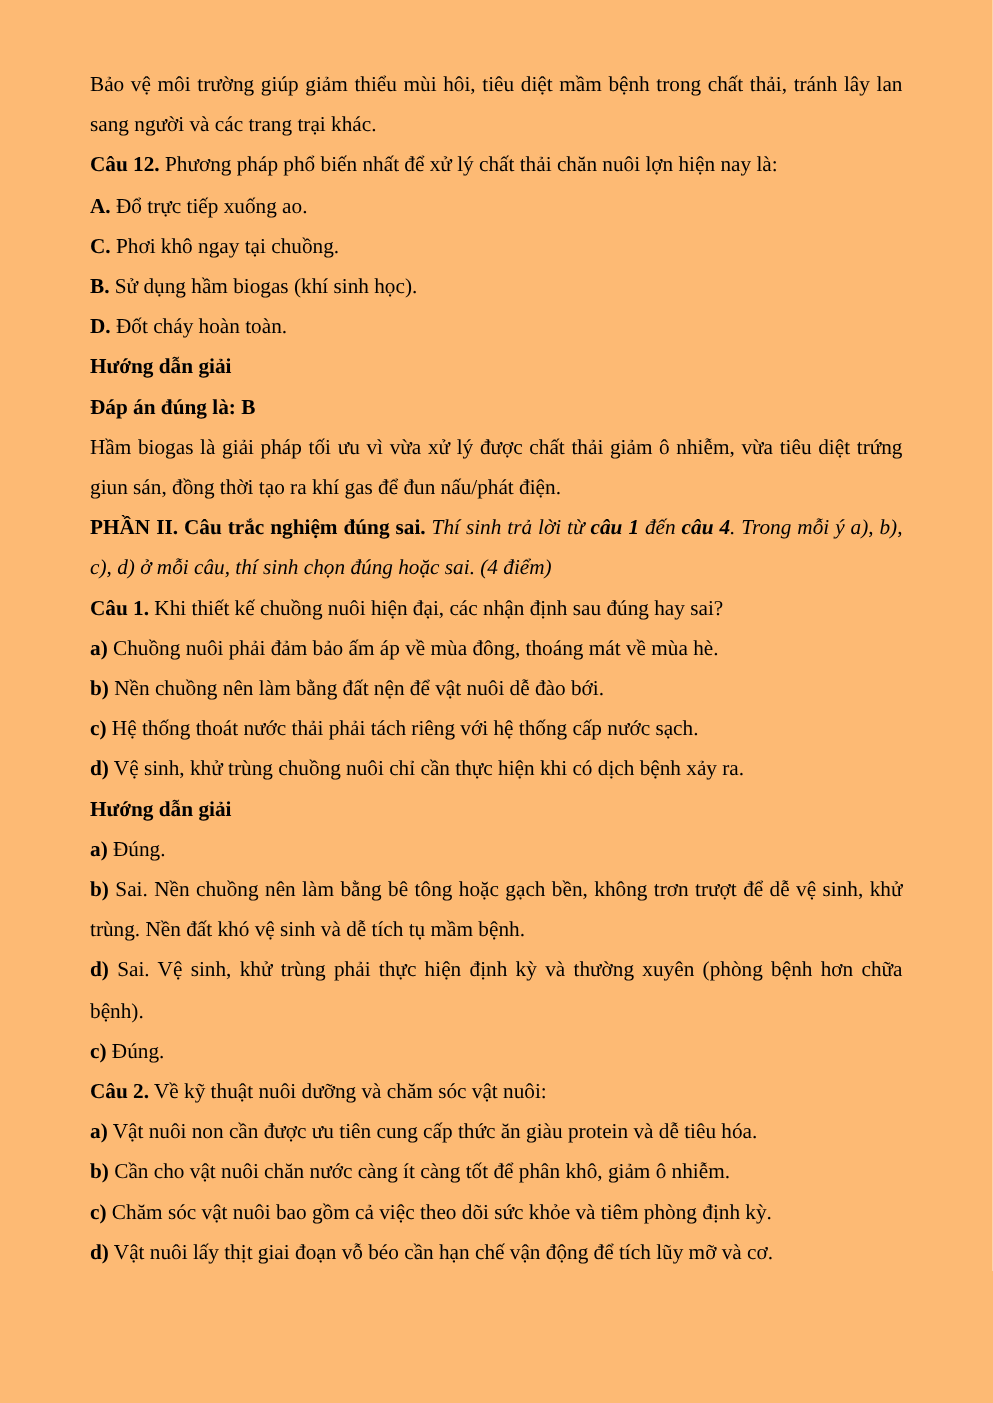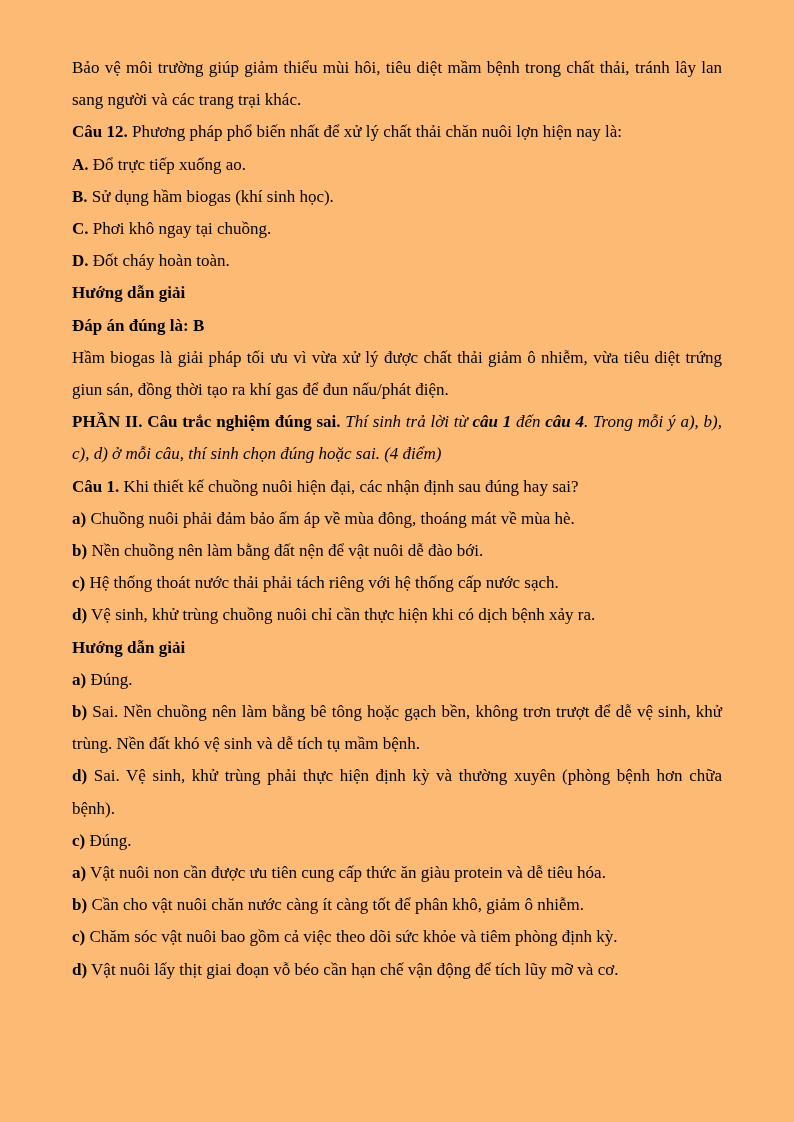--- a/index.html
+++ b/index.html
@@ -37,35 +37,36 @@
   .run.bold-italic { font-weight: bold;   font-style: italic; }
 </style>
 </head>
 <body>
 
 <div class="page">
   <div id="doc-body">
       <p class="para"><span class="run normal">Bảo vệ môi trường giúp giảm thiểu mùi hôi, tiêu diệt mầm bệnh trong chất thải, tránh lây lan sang người và các trang trại khác.</span></p>
       <p class="para"><span class="run bold">Câu 12.</span><span class="run normal"> Phương pháp phổ biến nhất để xử lý chất thải chăn nuôi lợn hiện nay là:</span></p>
       <p class="para"><span class="run bold">A.</span><span class="run normal"> Đổ trực tiếp xuống ao.</span></p>
+      <p class="para"><span class="run bold">C.</span><span class="run normal"> Phơi khô ngay tại chuồng.</span></p>
       <p class="para"><span class="run bold">B.</span><span class="run normal"> Sử dụng hầm biogas (khí sinh học).</span></p>
-      <p class="para"><span class="run bold">C.</span><span class="run normal"> Phơi khô ngay tại chuồng.</span></p>
       <p class="para"><span class="run bold">D.</span><span class="run normal"> Đốt cháy hoàn toàn.</span></p>
       <p class="para"><span class="run bold">Hướng dẫn giải</span></p>
       <p class="para"><span class="run bold">Đáp án đúng là: B</span></p>
       <p class="para"><span class="run normal">Hầm biogas là giải pháp tối ưu vì vừa xử lý được chất thải giảm ô nhiễm, vừa tiêu diệt trứng giun sán, đồng thời tạo ra khí gas để đun nấu/phát điện.</span></p>
       <p class="para"><span class="run bold">PHẦN II. Câu trắc nghiệm đúng sai.</span><span class="run italic"> Thí sinh trả lời từ </span><span class="run bold-italic">câu 1</span><span class="run italic"> đến </span><span class="run bold-italic">câu 4</span><span class="run italic">. Trong mỗi ý a), b), c), d) ở mỗi câu, thí sinh chọn đúng hoặc sai. (4 điểm)</span></p>
       <p class="para"><span class="run bold">Câu 1.</span><span class="run normal"> Khi thiết kế chuồng nuôi hiện đại, các nhận định sau đúng hay sai?</span></p>
       <p class="para"><span class="run bold">a)</span><span class="run normal"> Chuồng nuôi phải đảm bảo ấm áp về mùa đông, thoáng mát về mùa hè.</span></p>
       <p class="para"><span class="run bold">b)</span><span class="run normal"> Nền chuồng nên làm bằng đất nện để vật nuôi dễ đào bới.</span></p>
       <p class="para"><span class="run bold">c)</span><span class="run normal"> Hệ thống thoát nước thải phải tách riêng với hệ thống cấp nước sạch.</span></p>
       <p class="para"><span class="run bold">d)</span><span class="run normal"> Vệ sinh, khử trùng chuồng nuôi chỉ cần thực hiện khi có dịch bệnh xảy ra.</span></p>
       <p class="para"><span class="run bold">Hướng dẫn giải</span></p>
       <p class="para"><span class="run bold">a)</span><span class="run normal"> Đúng.</span></p>
       <p class="para"><span class="run bold">b)</span><span class="run normal"> Sai. Nền chuồng nên làm bằng bê tông hoặc gạch bền, không trơn trượt để dễ vệ sinh, khử trùng. Nền đất khó vệ sinh và dễ tích tụ mầm bệnh.</span></p>
       <p class="para"><span class="run bold">d)</span><span class="run normal"> Sai. Vệ sinh, khử trùng phải thực hiện định kỳ và thường xuyên (phòng bệnh hơn chữa bệnh).</span></p>
       <p class="para"><span class="run bold">c)</span><span class="run normal"> Đúng.</span></p>
+      <p class="para"><span class="run bold">Câu 2.</span><span class="run normal"> Về kỹ thuật nuôi dưỡng và chăm sóc vật nuôi:</span></p>
       <p class="para"><span class="run bold">a)</span><span class="run normal"> Vật nuôi non cần được ưu tiên cung cấp thức ăn giàu protein và dễ tiêu hóa.</span></p>
       <p class="para"><span class="run bold">b)</span><span class="run normal"> Cần cho vật nuôi chăn nước càng ít càng tốt để phân khô, giảm ô nhiễm.</span></p>
       <p class="para"><span class="run bold">c)</span><span class="run normal"> Chăm sóc vật nuôi bao gồm cả việc theo dõi sức khỏe và tiêm phòng định kỳ.</span></p>
       <p class="para"><span class="run bold">d)</span><span class="run normal"> Vật nuôi lấy thịt giai đoạn vỗ béo cần hạn chế vận động để tích lũy mỡ và cơ.</span></p>
     </div>
 </div>
 
 </body></html>

